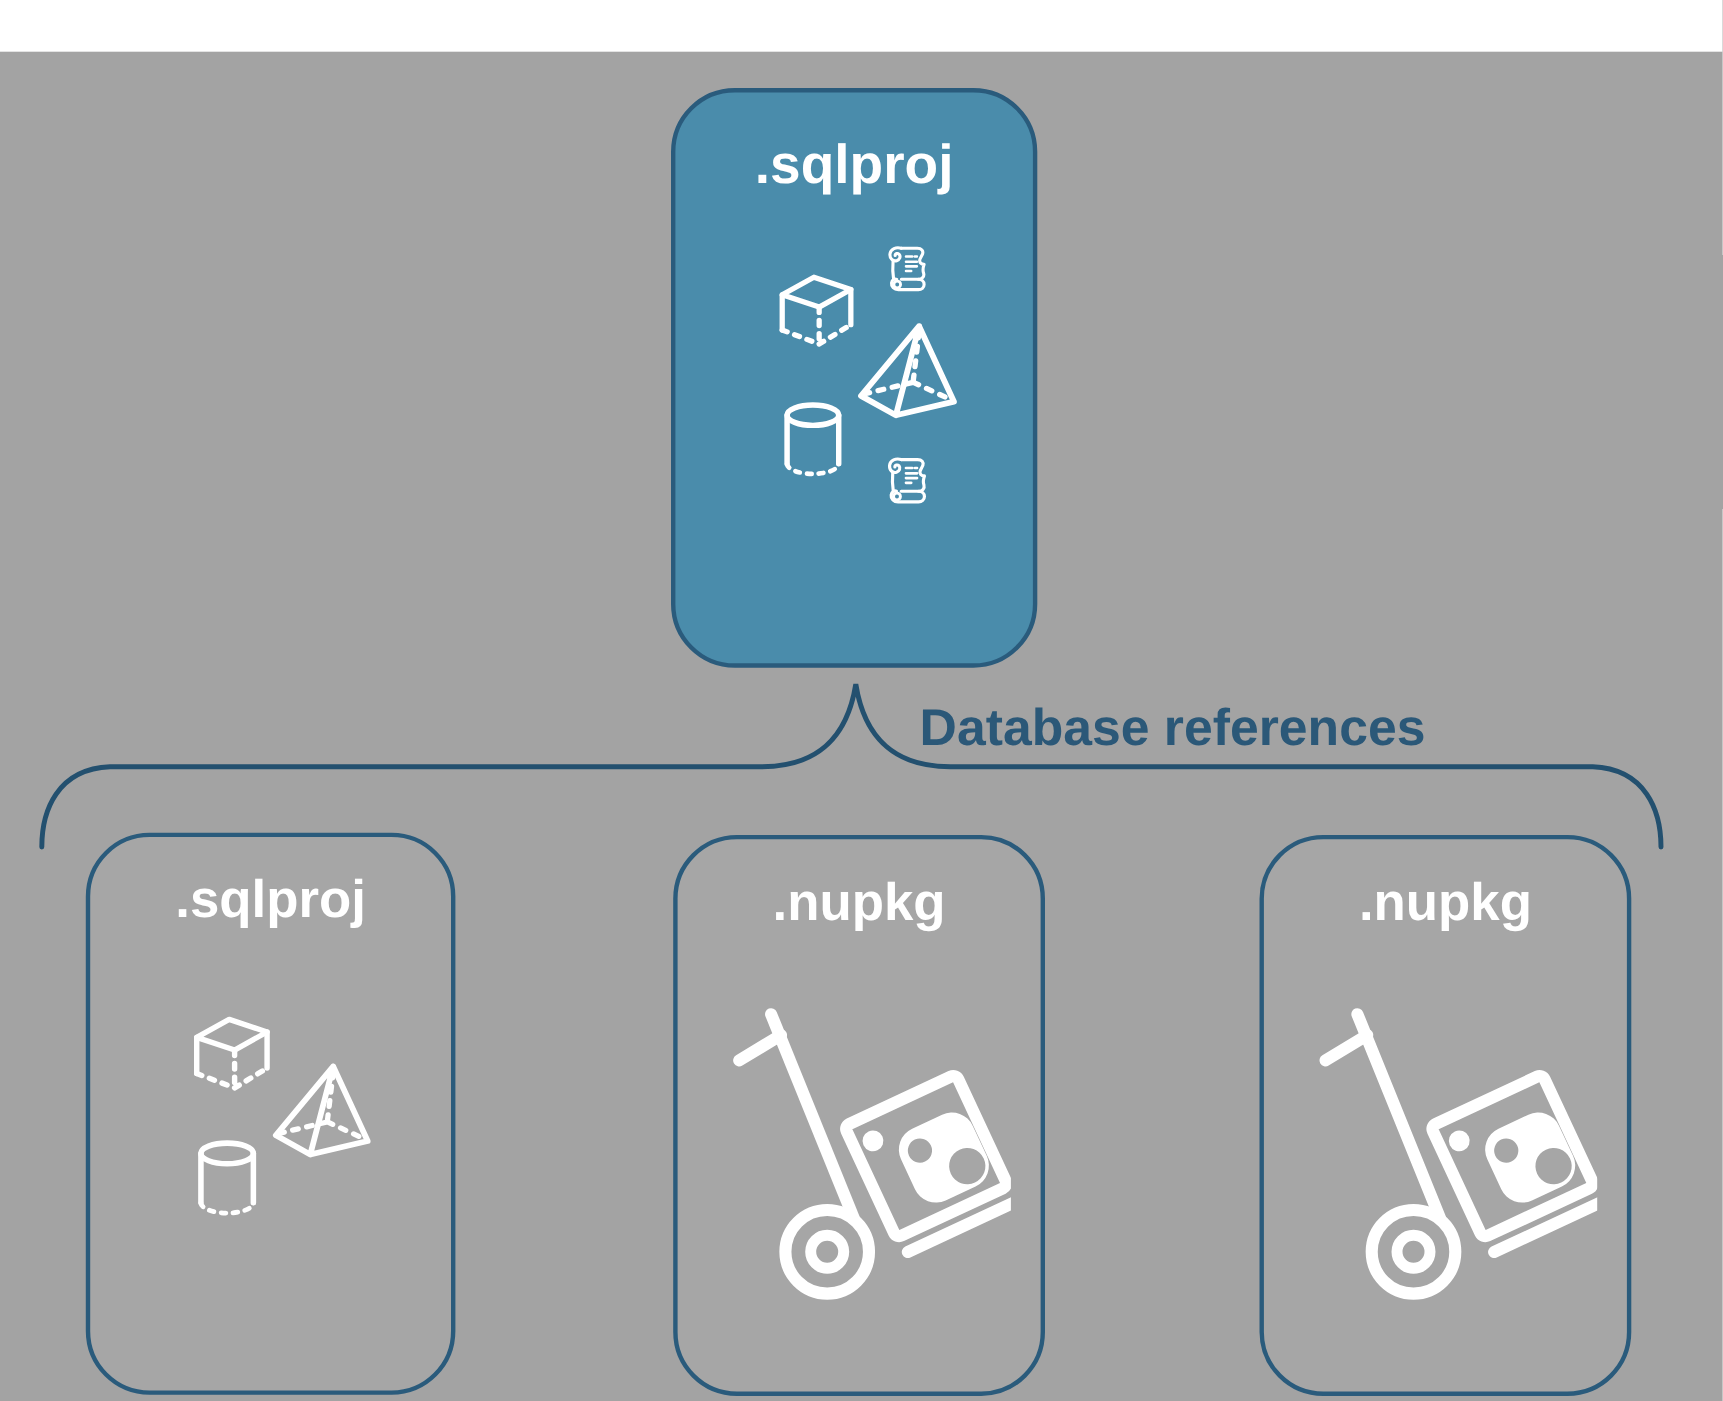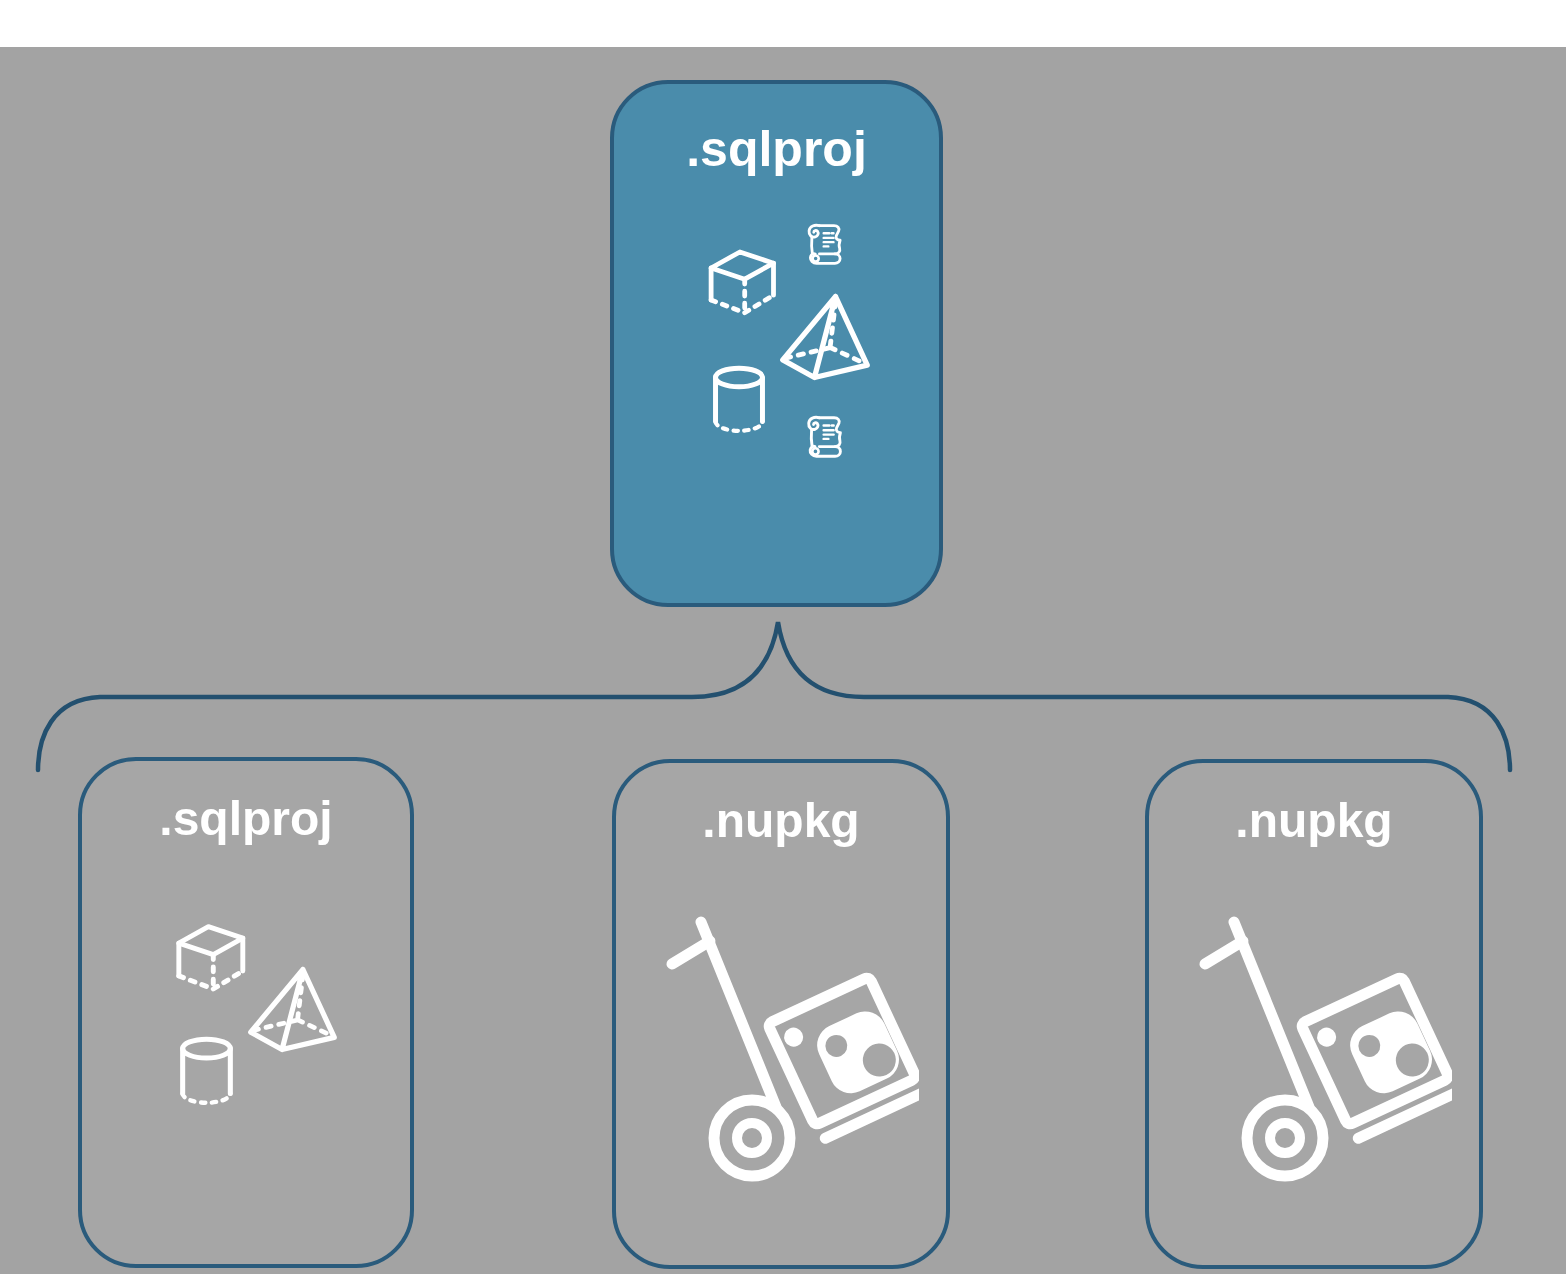--- a/index.html
+++ b/index.html
@@ -108,20 +108,21 @@
           <use href="#tpl-cylinder"></use>
         </svg>
       </span>
     <span class="icon" style="left:187px;top:329px;width:50px;height:48px">
       <svg viewBox="0 0 100 100">
           <use href="#tpl-scroll"></use>
         </svg>
       </span>
   </div>
 
+  <div class="connector-label">Database references</div>
 
   <div class="card card-child card-child-1">
     <span class="card-title">.sqlproj</span>
     <span class="icon" style="left:87px;top:157px;width:82px;height:83px">
       <svg viewBox="0 0 100 100">
           <use href="#tpl-cube"></use>
         </svg>
       </span>
     <span class="icon" style="left:162px;top:205px;width:97px;height:87px">
       <svg viewBox="0 0 100 100">

